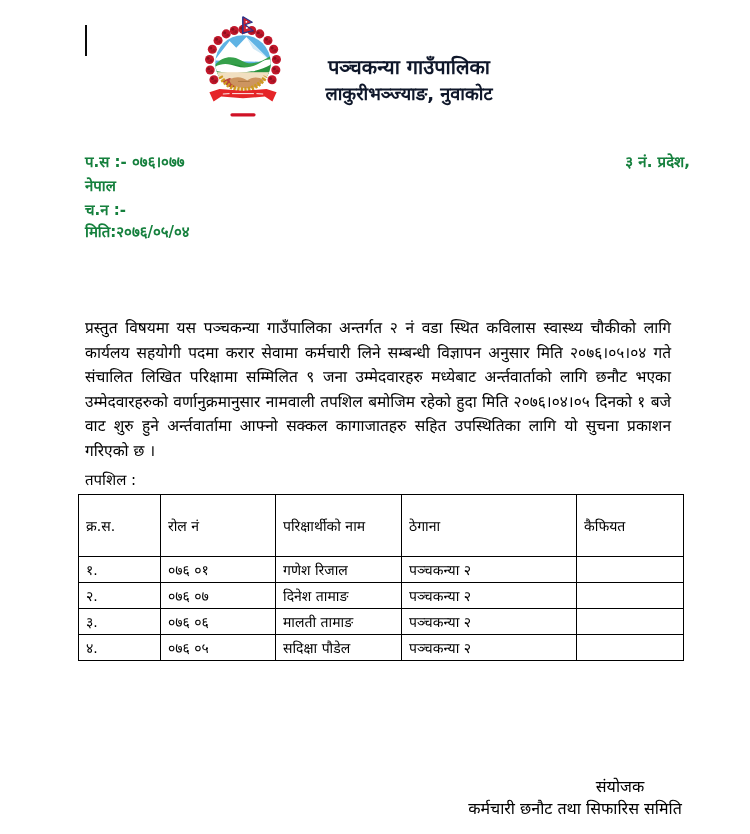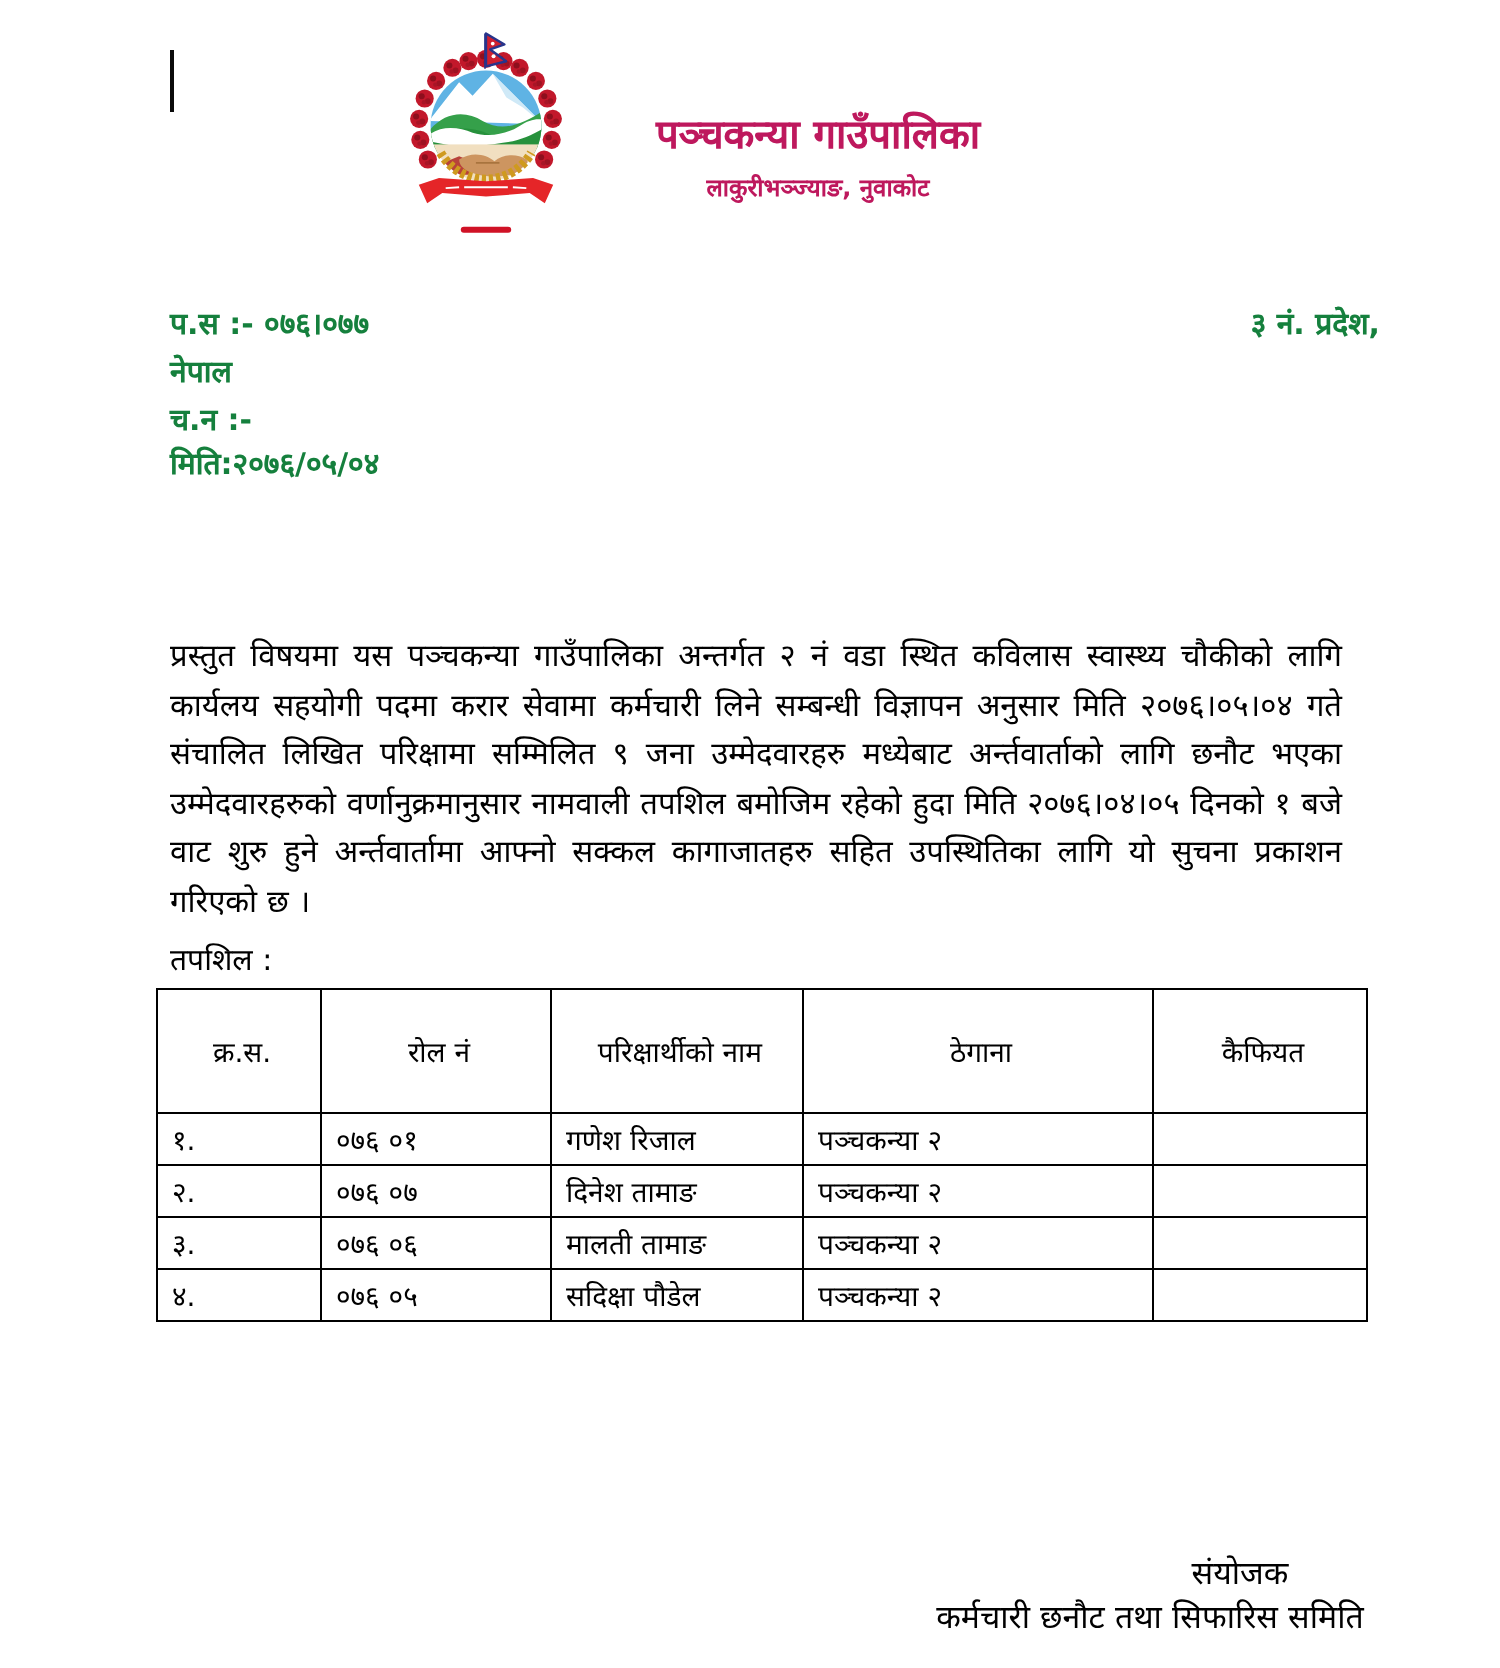--- a/index.html
+++ b/index.html
@@ -6,44 +6,44 @@
   html,body { background:#ffffff; }
   body { font-family:"DejaVu Sans", sans-serif; color:#000; }
   .page { position:relative; width:750px; height:834px; background:#fff; overflow:hidden; }
 
   .text-cursor { position:absolute; left:85px; top:25px; width:2px; height:31px; background:#0a0a0a; }
 
   .emblem { position:absolute; left:201px; top:15px; width:84px; height:106px; }
   .emblem svg { display:block; width:100%; height:100%; }
 
   .letterhead { position:absolute; left:280px; top:54px; width:258px; text-align:center;
-                color:#be185d; font-weight:bold; }
+                color:#0f172a; font-weight:bold; }
   .lh1 { font-size:20px; line-height:27px; }
   .lh2 { font-size:20px; line-height:27px; }
-  .lh3 { font-size:12px; line-height:26px; }
+  .lh3 { font-size:18px; line-height:26px; }
 
   .ref { color:#15803d; font-weight:bold; font-size:15px; line-height:20px; white-space:nowrap; }
   .ref-row { position:absolute; left:85px; top:152px; width:605px; display:flex; justify-content:space-between; }
   .ref-country { position:absolute; left:85px; top:176px; }
   .ref-chn     { position:absolute; left:85px; top:200px; }
   .ref-date    { position:absolute; left:85px; top:222px; }
 
   .subject { position:absolute; left:85px; top:276px; width:585px; text-align:center;
              font-weight:bold; font-size:16px; }
 
   .body-text { position:absolute; left:85px; top:316px; width:586px; font-size:15.5px;
                line-height:24.6px; text-align:justify; }
 
   .tbl-caption { position:absolute; left:85px; top:469px; font-size:15px; }
 
   table.results { position:absolute; left:78px; top:494px; width:605px; border-collapse:collapse;
                   table-layout:fixed; font-size:14px; }
   table.results th, table.results td { border:1px solid #000; padding:2px 4px 2px 7px;
                   font-weight:normal; text-align:left; vertical-align:middle; overflow:hidden; }
-  table.results tr.head th { height:62px;text-align:center; }
+  table.results tr.head th { height:62px; }
   table.results tr.data td { height:26px; }
 
   .sig { position:absolute; text-align:center; font-size:16px; white-space:nowrap; }
   .sig-name { left:500px; top:752px; width:230px; }
   .sig-role { left:505px; top:775px; width:230px; }
   .sig-comm { left:425px; top:797px; width:300px; }
 </style>
 </head>
 <body>
 

